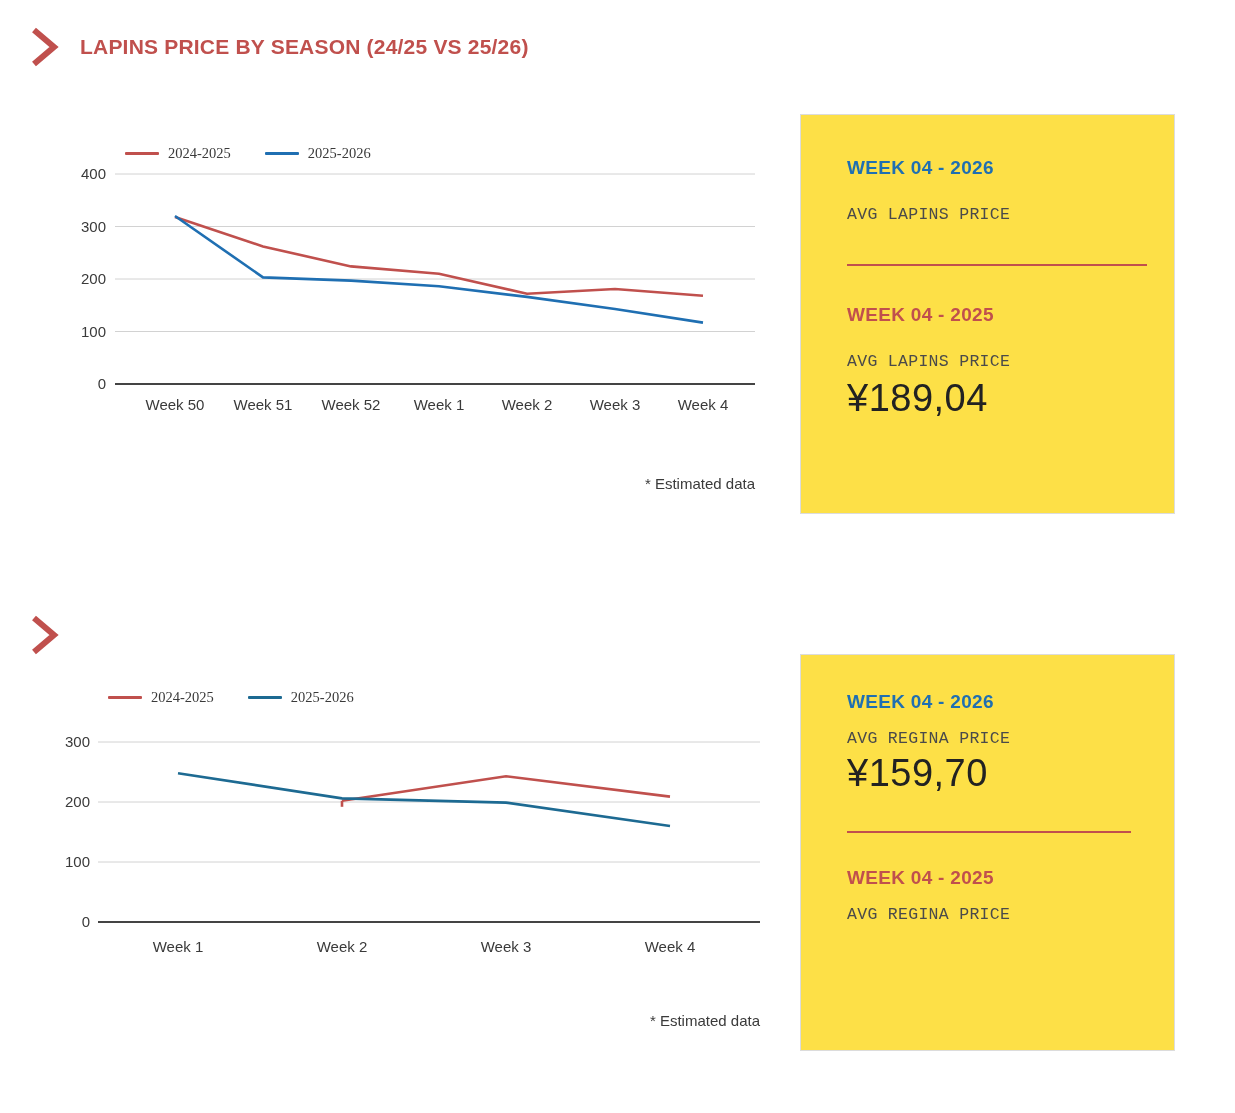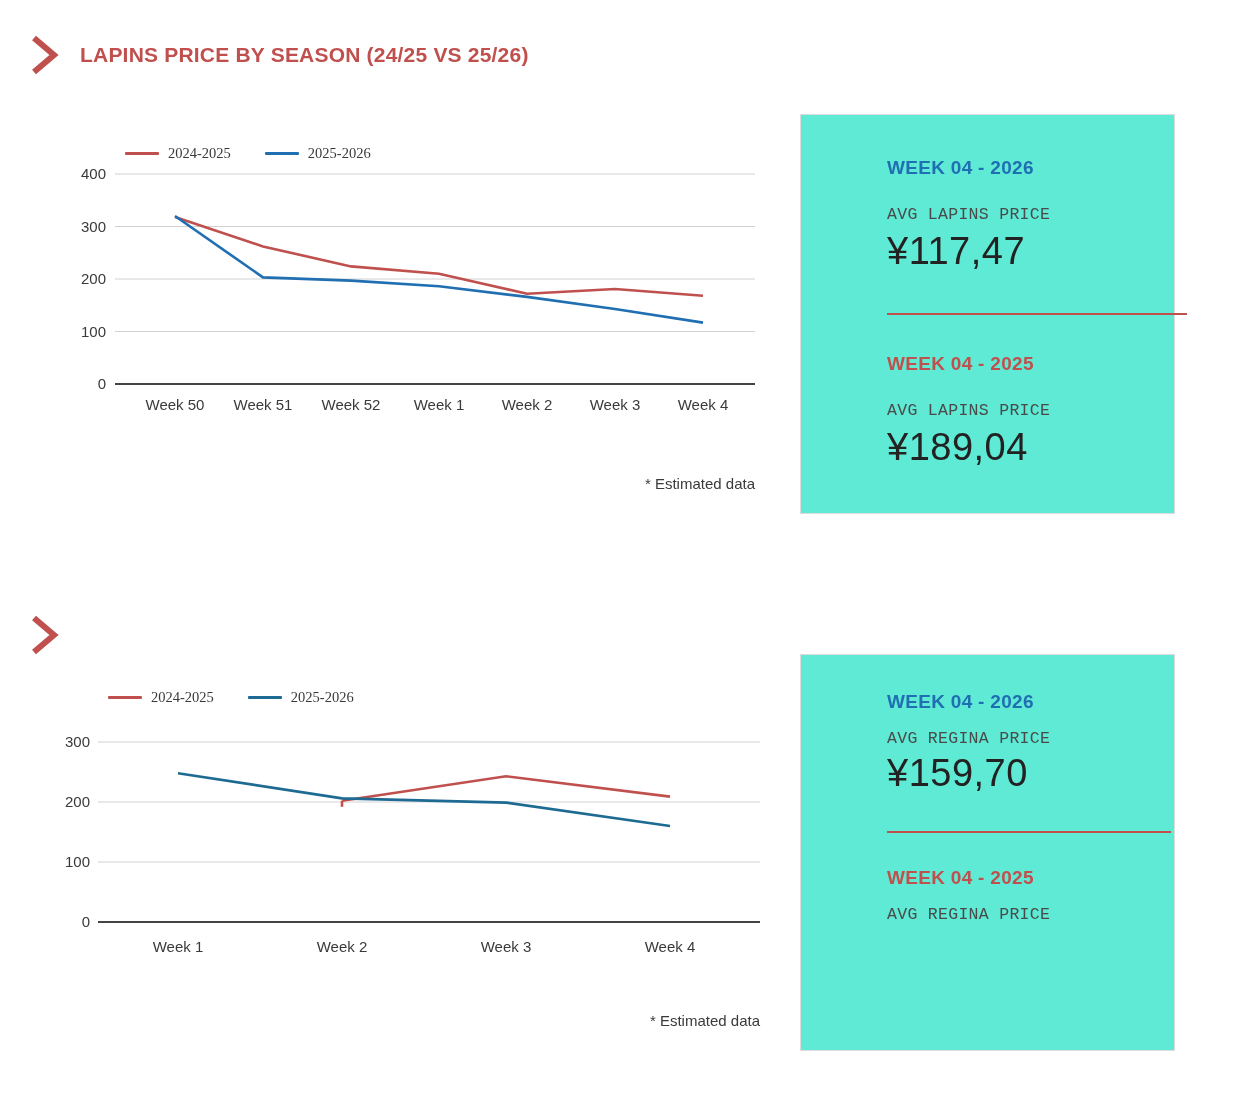--- a/index.html
+++ b/index.html
@@ -59,23 +59,22 @@
   .plot svg { display: block; }
   .est {
     font-size: 15px;
     color: #3a3a3a;
     text-align: right;
   }
 
   
   .card {
     position: absolute;
-    background: #5eead4;
+    background: #fde047;
     border: 1px solid #dcdcdc;
-    padding-left: 40px;
   }
   .card-inner {
     padding: 36px 44px;
   }
   .kpi-title {
     font-size: 19px;
     font-weight: bold;
     letter-spacing: 0.3px;
   }
   .kpi-title.blue { color: #1f6fb2; }
@@ -99,21 +98,21 @@
     margin: 0;
   }
 </style>
 </head>
 <body>
 
 <div class="page">
 
   <div class="section" style="position:absolute; left:0; top:0; width:1235px;">
 
-    <div class="section-header" style="position:absolute; left:28px; top:32px;">
+    <div class="section-header" style="position:absolute; left:28px; top:24px;">
       <span class="chev">
         <svg width="34" height="46" viewBox="0 0 34 46">
           <path d="M6 6 L26 23 L6 40" fill="none" stroke="#c0504d" stroke-width="6" stroke-linecap="butt"></path>
         </svg>
       </span>
       <span class="section-title">LAPINS PRICE BY SEASON (24/25 vs 25/26)</span>
     </div>
 
     <div class="legend" style="position:absolute; left:125px; top:145px;">
       <span class="legend-item">
@@ -161,21 +160,20 @@
         <polyline fill="none" stroke="#1f6fb2" stroke-width="2.6" points="115,64.0 203,125.4 291,128.6 379,134.3 467,144.9 555,157.0 643,170.6"></polyline>
       </svg>
     </div>
 
     <div class="est" style="position:absolute; left:420px; top:475px; width:335px;">* Estimated data</div>
 
     <div class="card" style="left:800px; top:114px; width:375px; height:400px;">
       <div class="card-inner" style="padding:42px 46px;">
         <div class="kpi-title blue">WEEK 04 -  2026</div>
         <div class="kpi-label" style="margin-top:26px;">AVG LAPINS PRICE</div>
-        <div class="kpi-value" style="margin-top:6px;">¥117,47</div>
         <hr class="kpi-divider" style="margin-top:40px; width:300px;">
         <div class="kpi-title red" style="margin-top:38px;">WEEK 04 - 2025</div>
         <div class="kpi-label" style="margin-top:26px;">AVG LAPINS PRICE</div>
         <div class="kpi-value" style="margin-top:6px;">¥189,04</div>
       </div>
     </div>
   </div>
 
   <div class="section" style="position:absolute; left:0; top:572px; width:1235px;">
 

